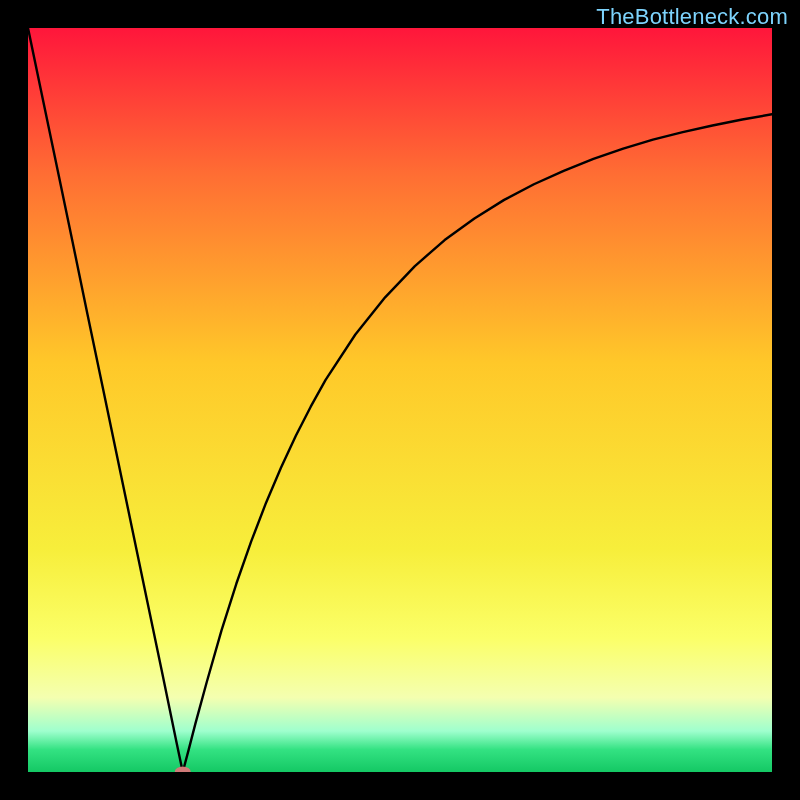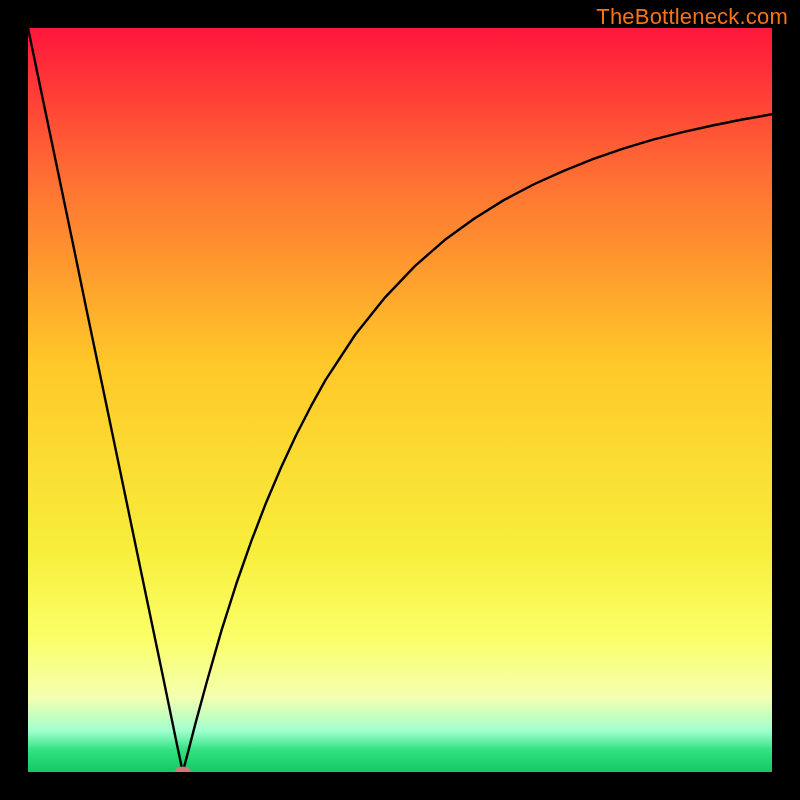--- a/index.html
+++ b/index.html
@@ -23,21 +23,21 @@
     position: absolute;
     left: 0;
     top: 0;
     width: 744px;
     height: 744px;
   }
   .watermark {
     position: absolute;
     top: 4px;
     right: 12px;
-    color: #f97316;
+    color: #7dd3fc;
     font-size: 22px;
     font-weight: 500;
     letter-spacing: 0.2px;
     user-select: none;
   }
   svg { display: block; }
 </style>
 </head>
 <body>
 

